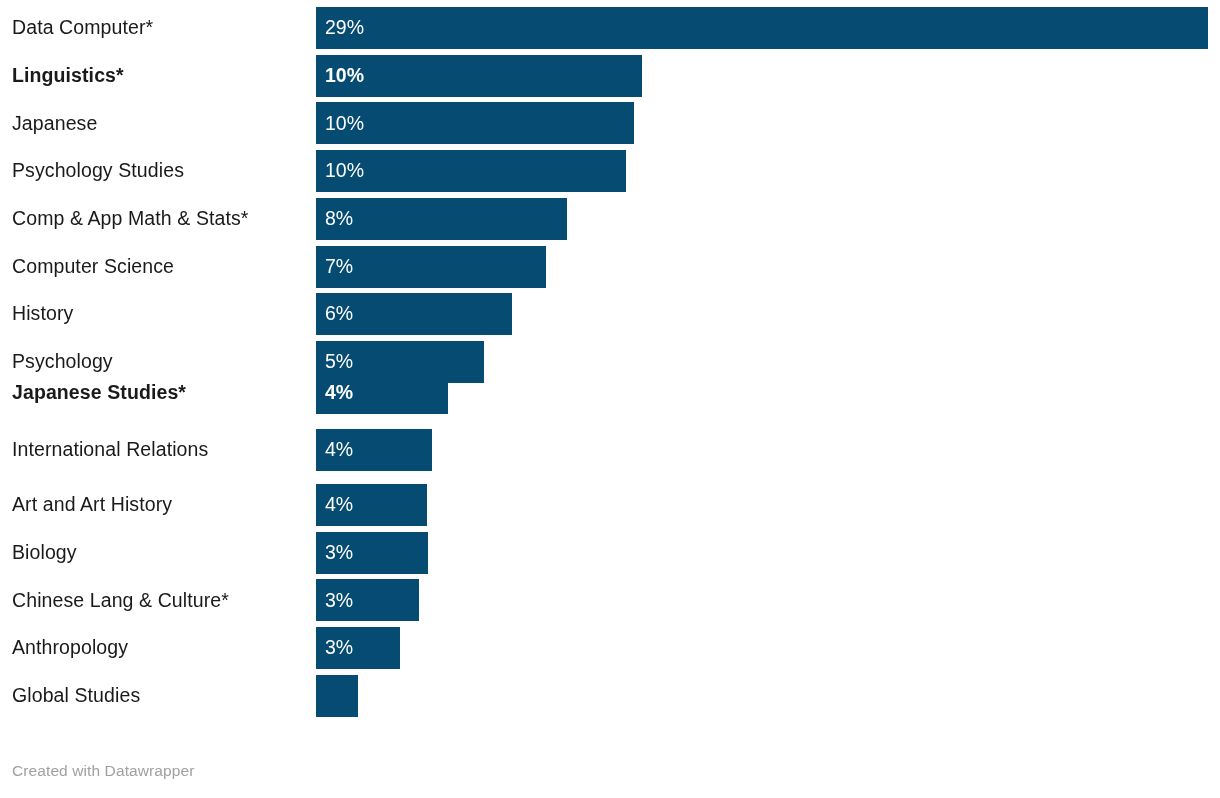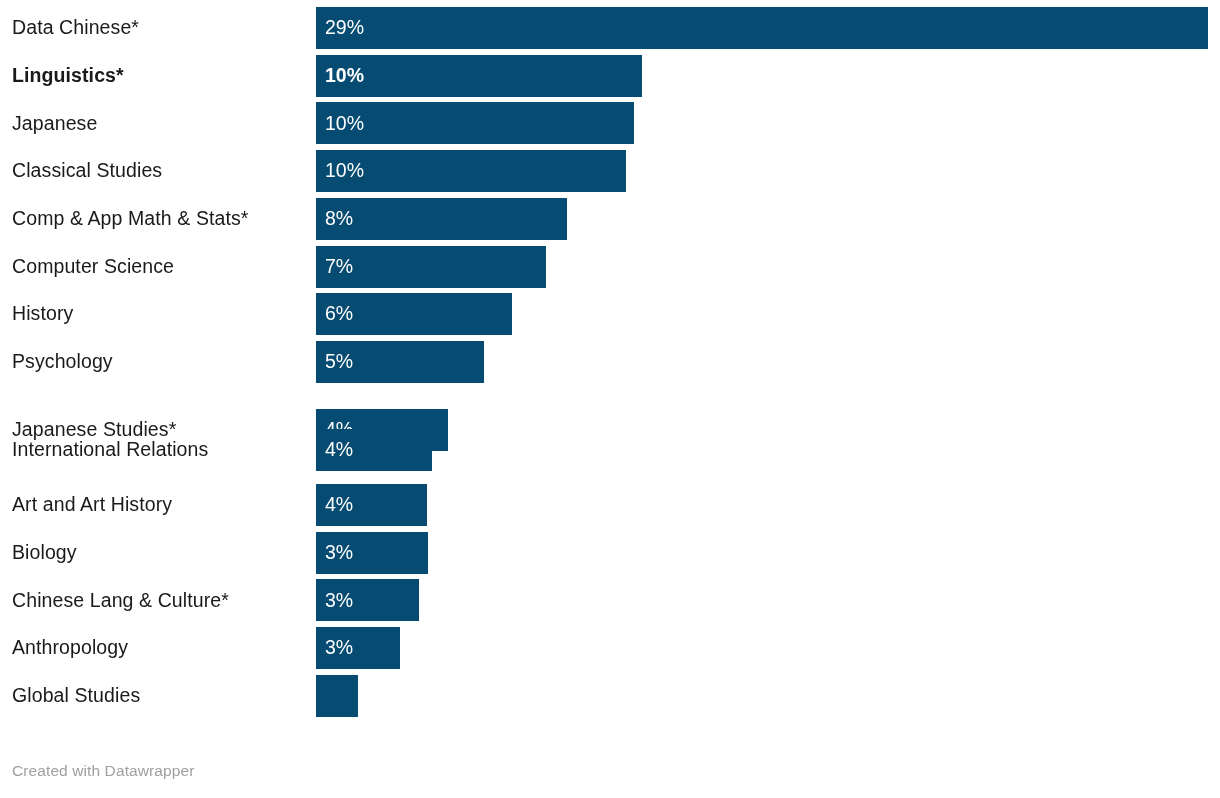--- a/index.html
+++ b/index.html
@@ -90,42 +90,42 @@
     white-space: nowrap;
   }
 </style>
 </head>
 <body>
 
 <div id="chart-root">
 
   <div id="bars-area">
       <div class="bar-row" style="top: 7px;">
-        <div class="row-label">Data Chinese*</div>
+        <div class="row-label">Data Computer*</div>
         <div class="bar-track">
           <div class="bar" style="width: 892px; background: rgb(6, 75, 113);"></div>
           <div class="bar-value">29%</div>
         </div>
       </div>
       <div class="bar-row" style="top: 54.7px; font-weight: bold;">
         <div class="row-label">Linguistics*</div>
         <div class="bar-track">
           <div class="bar" style="width: 326px; background: rgb(6, 75, 113);"></div>
           <div class="bar-value">10%</div>
         </div>
       </div>
       <div class="bar-row" style="top: 102.4px;">
         <div class="row-label">Japanese</div>
         <div class="bar-track">
           <div class="bar" style="width: 318px; background: rgb(6, 75, 113);"></div>
           <div class="bar-value">10%</div>
         </div>
       </div>
       <div class="bar-row" style="top: 150.1px;">
-        <div class="row-label">Classical Studies</div>
+        <div class="row-label">Psychology Studies</div>
         <div class="bar-track">
           <div class="bar" style="width: 310px; background: rgb(6, 75, 113);"></div>
           <div class="bar-value">10%</div>
         </div>
       </div>
       <div class="bar-row" style="top: 197.8px;">
         <div class="row-label">Comp &amp; App Math &amp; Stats*</div>
         <div class="bar-track">
           <div class="bar" style="width: 251px; background: rgb(6, 75, 113);"></div>
           <div class="bar-value">8%</div>
@@ -145,21 +145,21 @@
           <div class="bar-value">6%</div>
         </div>
       </div>
       <div class="bar-row" style="top: 340.9px;">
         <div class="row-label">Psychology</div>
         <div class="bar-track">
           <div class="bar" style="width: 168px; background: rgb(6, 75, 113);"></div>
           <div class="bar-value">5%</div>
         </div>
       </div>
-      <div class="bar-row" style="top: 409px;">
+      <div class="bar-row" style="top: 372px; font-weight: bold;">
         <div class="row-label">Japanese Studies*</div>
         <div class="bar-track">
           <div class="bar" style="width: 132px; background: rgb(6, 75, 113);"></div>
           <div class="bar-value">4%</div>
         </div>
       </div>
       <div class="bar-row" style="top: 429px; padding-left: 31px;">
         <div class="row-label">International Relations</div>
         <div class="bar-track">
           <div class="bar" style="width: 116px; background: rgb(6, 75, 113);"></div>

